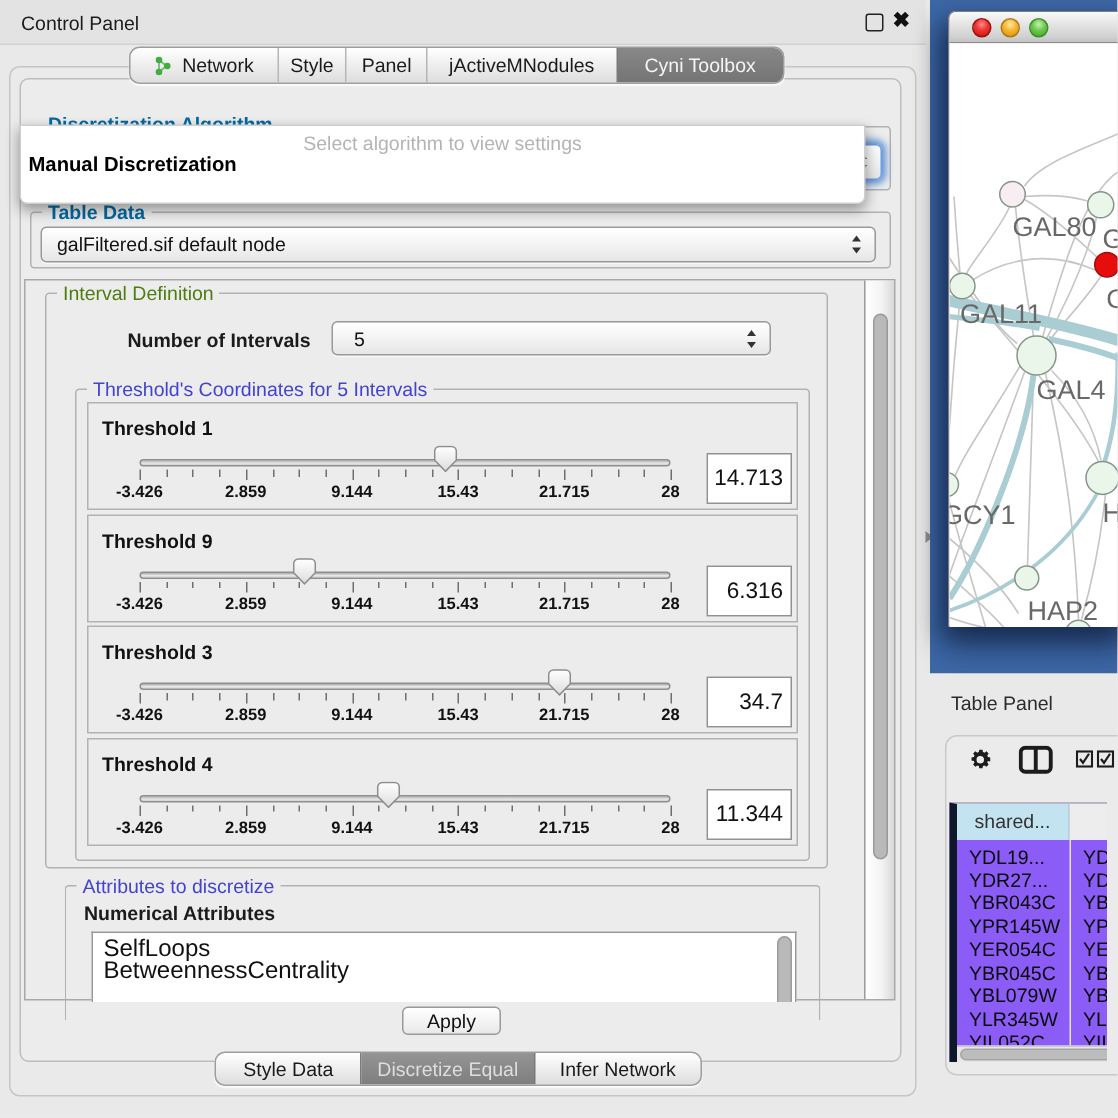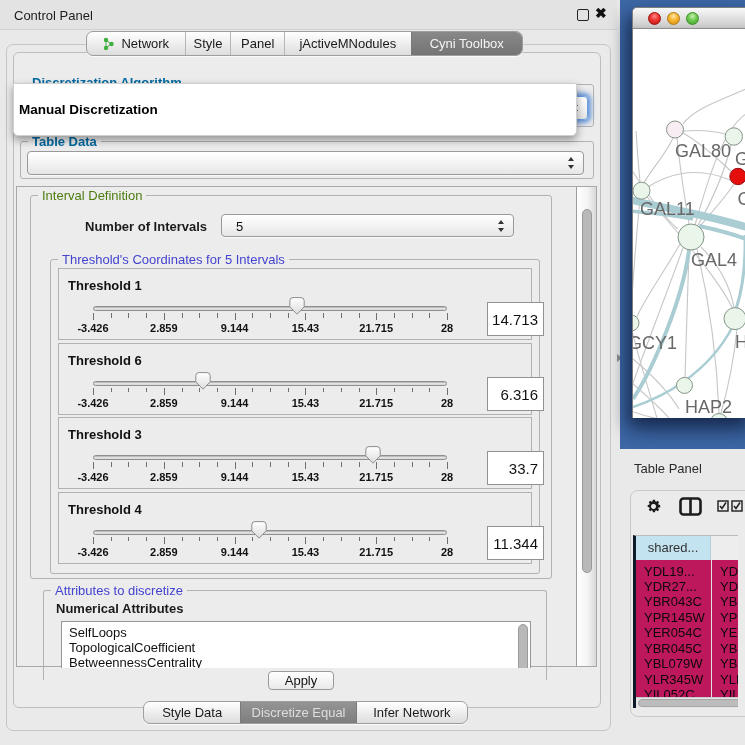--- a/index.html
+++ b/index.html
@@ -41,27 +41,27 @@
   #vscroll-track { position:absolute; right:0; top:0; width:20px; height:100%; background:linear-gradient(90deg,#ffffff 0%,#f4f4f4 55%,#d9d9d9 100%); border-left:1px solid #9c9c9c; }
   #vscroll-thumb { position:absolute; left:5px; top:22px; width:10px; height:364px; background:#b9b9b9; border:1px solid #999; border-radius:6px; }
 
   
   .thr { position:absolute; left:41px; width:474px; height:72px; border:1px solid #b2b2b2; background:#ececec; }
   .thr .tlabel { position:absolute; left:9px; top:9px; font-weight:bold; font-size:13px; color:#111; }
   .thr .track { position:absolute; left:34px; top:37px; width:354px; height:5px; border:1px solid #8f8f8f; border-radius:3px; background:linear-gradient(#a9a9a9,#e8e8e8 55%,#d2d2d2); }
   .thr .tick { position:absolute; width:1px; background:#6f6f6f; }
   .thr .ticklabel { position:absolute; top:53px; transform:translateX(-50%); font-size:11px; font-weight:bold; color:#111; white-space:nowrap; }
   .thr .thumb { position:absolute; top:28px; width:16px; height:18px; }
-  .thr .valbox { position:absolute; left:412px; top:33px; width:57px; height:34px; background:#fff; border:1px solid #919191;margin-left:16px; }
+  .thr .valbox { position:absolute; left:412px; top:33px; width:57px; height:34px; background:#fff; border:1px solid #919191; }
   .thr .valbox span { position:absolute; right:5px; top:50%; transform:translateY(-50%); font-size:15px; color:#111; }
 
   
   #attr-list { position:absolute; left:44px; top:434px; width:470px; height:47px; background:#fff; border:1px solid #979797; border-bottom:none; overflow:hidden; }
   #attr-list { padding-top:3px; }
-  #attr-list .item { height:15.2px; line-height:15.2px; padding-left:7px; font-size:13px; color:#111; }
+  #attr-list .item { height:15.2px; line-height:15.2px; padding-left:7px; font-size:16px; color:#111; }
   #attr-scroll { position:absolute; right:2px; top:2px; width:10px; height:60px; background:#b9b9b9; border:1px solid #9b9b9b; border-radius:5px; }
 
   #apply-btn { position:absolute; left:268px; top:671px; width:66px; height:19px; border:1px solid #9a9a9a; border-radius:4px; background:linear-gradient(#ffffff,#e9e9e9); font-size:13px; color:#111; text-align:center; line-height:17px; }
 
   
   #popup { left:13px; top:83px; width:564px; height:53px; background:#fff; border:1px solid #cfcfcf; border-radius:0 0 5px 5px; box-shadow:0 4px 9px rgba(0,0,0,.38); z-index:50; }
   #popup .ph { position:absolute; left:0; right:0; top:4px; text-align:center; color:#b4b4b4; font-size:13px; }
   #popup .opt1 { position:absolute; left:5px; top:18px; font-weight:bold; font-size:13.5px; color:#000; }
   #popup .opt2 { position:absolute; left:5px; top:34px; font-size:13.5px; color:#000; }
 
@@ -77,21 +77,21 @@
   #tl-yellow{ left:34px; background:radial-gradient(circle at 50% 30%, #ffe9a8 0%, #f5b42e 45%, #d88e12 100%); border:1px solid #b07812; }
   #tl-green { left:53px; background:radial-gradient(circle at 50% 30%, #c5f0b2 0%, #6cc94f 45%, #3f9e28 100%); border:1px solid #3c8f28; }
   #canvas { position:absolute; left:0; top:21px; width:119px; height:389px; overflow:hidden; background:#fff; }
   #canvas svg { position:absolute; left:0; top:0; }
   #canvas .nlabel { position:absolute; font-size:18px; color:#686868; white-space:nowrap; }
 
   #table-panel-area { left:620px; top:449px; width:125px; height:296px; background:#e9e9e9; }
   #table-panel-title { position:absolute; left:14px; top:12px; font-size:13px; color:#2b2b2b; }
   #table-card { position:absolute; left:10px; top:41px; width:130px; height:227px; background:#ebebeb; border:1px solid #c9c9c9; border-radius:8px; }
   #tp-toolbar { position:absolute; left:0; top:6px; width:100%; height:28px; }
-  #table { position:absolute; left:2px; top:44px; width:105px; height:173px; background:#be185d; border-left:3px solid #0f172a; border-top:1px solid #bbb; overflow:hidden; }
+  #table { position:absolute; left:2px; top:44px; width:105px; height:173px; background:#8b5cf6; border-left:5px solid #0f172a; border-top:1px solid #bbb; overflow:hidden; }
   #thead { position:absolute; left:0; top:0; width:200px; height:24px; border-bottom:1px solid #c6c6c6; }
   .hcell { position:absolute; top:0; height:24px; font-size:13px; color:#333; text-align:center; line-height:24px; border-right:1px solid #b9cdd6; }
   #hc1 { left:0; width:75px; background:#c3e3f0; }
   #hc2 { left:75px; width:82px; background:#ededed; border-right-color:#cfcfcf; }
   #tbody { position:absolute; left:0; top:24px; width:200px; height:137px; overflow:hidden; }
   .trow { position:relative; height:15.45px; }
   .trow .c1 { position:absolute; left:8px; top:3.5px; font-size:13px; color:#0a0a0a; white-space:nowrap; }
   .trow .c2 { position:absolute; left:84px; top:3.5px; font-size:13px; color:#0a0a0a; white-space:nowrap; }
   #colline { position:absolute; left:75px; top:24px; width:1px; height:137px; background:#e3e3e3; }
   #hscroll-track { position:absolute; left:0; top:161px; width:113px; height:12px; background:#e6e6e6; border-top:1px solid #c9c9c9; }
@@ -138,20 +138,21 @@
 <div class="group abs" style="left:20px; top:84px; width:574px; height:43px;">
   <span class="group-title bold" style="top:-10px">Discretization Algorithm</span>
   <div class="combo" style="left:7px; top:11px; width:560px; height:24px; box-shadow:0 0 5px 2.5px rgba(72,132,212,.85); border-color:#6d9ce0;">
     <span class="arrows"></span>
   </div>
 </div>
 
 <div class="group abs" style="left:20px; top:141px; width:574px; height:38px;">
   <span class="group-title bold">Table Data</span>
   <div class="combo" style="left:6px; top:9px; width:557px; height:24px;">
+    <span class="val">galFiltered.sif default node</span>
     <span class="arrows"></span>
   </div>
 </div>
 
 <div id="scrollpane" class="abs">
 
   <div class="group" style="position:absolute; left:13px; top:8px; width:522px; height:384px;">
     <span class="group-title green">Interval Definition</span>
   </div>
 
@@ -204,21 +205,21 @@
               <stop offset="1" stop-color="#dcdcdc"></stop>
         </linearGradient>
           </defs>
         <path d="M4,0.6 h8 a3.2,3.2 0 0 1 3.2,3.2 v6.0 L8,17.2 L0.8,9.8 v-6 A3.2,3.2 0 0 1 4,0.6 z" fill="url(#thg0)" stroke="#8d8d8d" stroke-width="1"></path>
       </svg>
       <div class="valbox">
           <span>14.713</span>
         </div>
       </div>
       <div class="thr" style="top: 155.5px;">
-      <div class="tlabel">Threshold 6</div>
+      <div class="tlabel">Threshold 9</div>
       <div class="track"></div>
       <div class="tick" style="left:34px; top:44px; height:7px;"></div>
         <div class="ticklabel" style="left:34px;">-3.426</div>
         <div class="tick" style="left:51.7px; top:44px; height:4.5px;"></div>
         <div class="tick" style="left:69.4px; top:44px; height:4.5px;"></div>
         <div class="tick" style="left:87.1px; top:44px; height:4.5px;"></div>
         <div class="tick" style="left:104.8px; top:44px; height:7px;"></div>
         <div class="ticklabel" style="left:104.8px;">2.859</div>
         <div class="tick" style="left:122.5px; top:44px; height:4.5px;"></div>
         <div class="tick" style="left:140.2px; top:44px; height:4.5px;"></div>
@@ -288,21 +289,21 @@
         <defs>
             <linearGradient id="thg2" x1="0" y1="0" x2="0" y2="1">
           <stop offset="0" stop-color="#ffffff"></stop>
               <stop offset="0.55" stop-color="#ececec"></stop>
               <stop offset="1" stop-color="#dcdcdc"></stop>
         </linearGradient>
           </defs>
         <path d="M4,0.6 h8 a3.2,3.2 0 0 1 3.2,3.2 v6.0 L8,17.2 L0.8,9.8 v-6 A3.2,3.2 0 0 1 4,0.6 z" fill="url(#thg2)" stroke="#8d8d8d" stroke-width="1"></path>
       </svg>
       <div class="valbox">
-          <span>33.7</span>
+          <span>34.7</span>
         </div>
       </div>
       <div class="thr" style="top: 304.5px;">
       <div class="tlabel">Threshold 4</div>
       <div class="track"></div>
       <div class="tick" style="left:34px; top:44px; height:7px;"></div>
         <div class="ticklabel" style="left:34px;">-3.426</div>
         <div class="tick" style="left:51.7px; top:44px; height:4.5px;"></div>
         <div class="tick" style="left:69.4px; top:44px; height:4.5px;"></div>
         <div class="tick" style="left:87.1px; top:44px; height:4.5px;"></div>
@@ -343,21 +344,20 @@
         </div>
       </div>
     </div>
 
   <div class="group" style="position:absolute; left:26px; top:403px; width:504px; height:90px; border-bottom:none; border-radius:3px 3px 0 0;">
     <span class="group-title blue">Attributes to discretize</span>
   </div>
   <div style="position:absolute; left:39px; top:414px; font-weight:bold; font-size:13px;">Numerical Attributes</div>
   <div id="attr-list">
     <div class="item">SelfLoops</div>
-      <div class="item">TopologicalCoefficient</div>
       <div class="item">BetweennessCentrality</div>
       <div id="attr-scroll"></div>
   </div>
 
   <div id="vscroll-track">
     <div id="vscroll-thumb"></div>
   </div>
 </div>
 
 <button id="apply-btn" class="abs">Apply</button>
@@ -368,20 +368,21 @@
     </div>
   <div class="tab selected" style="width:116px">
       <span>Discretize Equal</span>
     </div>
   <div class="tab" style="width:112px">
       <span>Infer Network</span>
     </div>
 </div>
 
 <div id="popup" class="abs">
+  <div class="ph">Select algorithm to view settings</div>
   <div class="opt1">Manual Discretization</div>
 </div>
 
 <div id="split-arrow" class="abs"></div>
 
 <div id="desktop" class="abs">
   <div id="netwin">
     <div id="net-titlebar">
       <span class="tl" id="tl-red"></span>
       <span class="tl" id="tl-yellow"></span>

